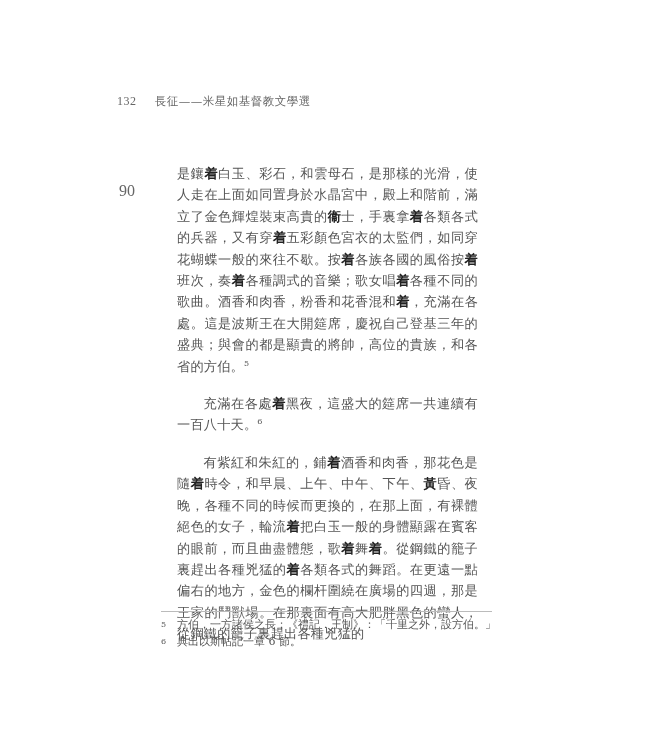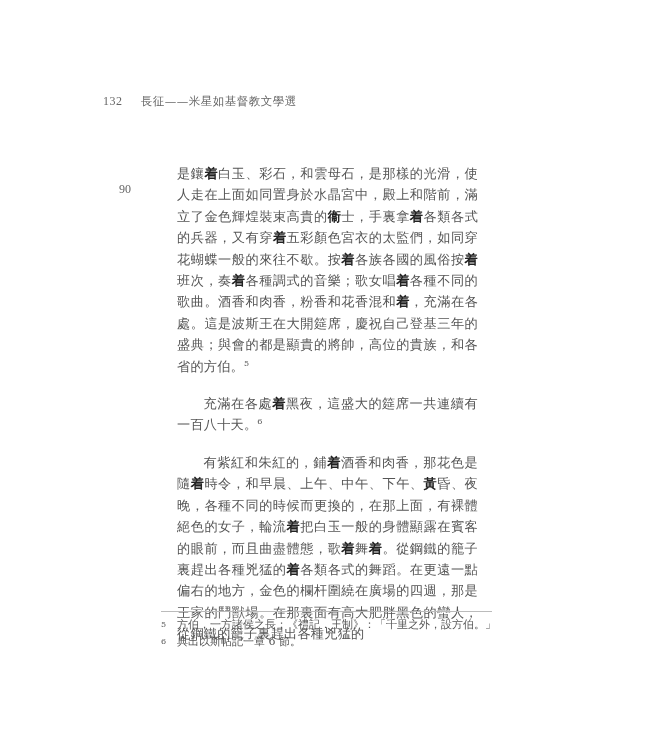--- a/index.html
+++ b/index.html
@@ -1,20 +1,20 @@
 <!DOCTYPE html>
 <html><head>
 <meta charset="utf-8">
 <style>
   html, body { margin:0; padding:0; }
   body { width:650px; height:750px; background:#ffffff; position:relative; overflow:hidden;
          font-family: "DejaVu Serif", "Liberation Serif", serif; color:#555; }
-  .header { position:absolute; left:103px; top:94px; font-size:11.5px; color:#666; letter-spacing:0.5px; }
+  .header { position:absolute; left:117px; top:94px; font-size:11.5px; color:#666; letter-spacing:0.5px; }
   .header .pg { margin-right:14px; font-family:"Liberation Serif", serif; font-size:12px; }
-  .margin-num { position:absolute; left:119px; top:182px; font-size:12px; color:#666; font-family:"Liberation Serif", serif; }
+  .margin-num { position:absolute; left:119px; top:182px; font-size:16px; color:#666; font-family:"Liberation Serif", serif; }
   .body { position:absolute; left:161px; top:147px; width:333px; font-size:13.2px; line-height:21.4px; color:#555; }
   .body p { margin:16px; text-align:justify; letter-spacing:0.2px; }
   .body p.indent { text-indent:2em; }
   .body p + p { margin-top:6px; }
   .body b { color:#222; font-weight:bold; }
   sup { font-size:8px; vertical-align:super; line-height:0; }
   .rule { position:absolute; left:161px; top:611px; width:331px; height:1px; background:#bbb; }
   .fn { position:absolute; left:161px; font-size:11px; color:#555; line-height:16px; }
   .fn .n { display:inline-block; width:16px; font-size:8px; vertical-align:top; }
 </style>

